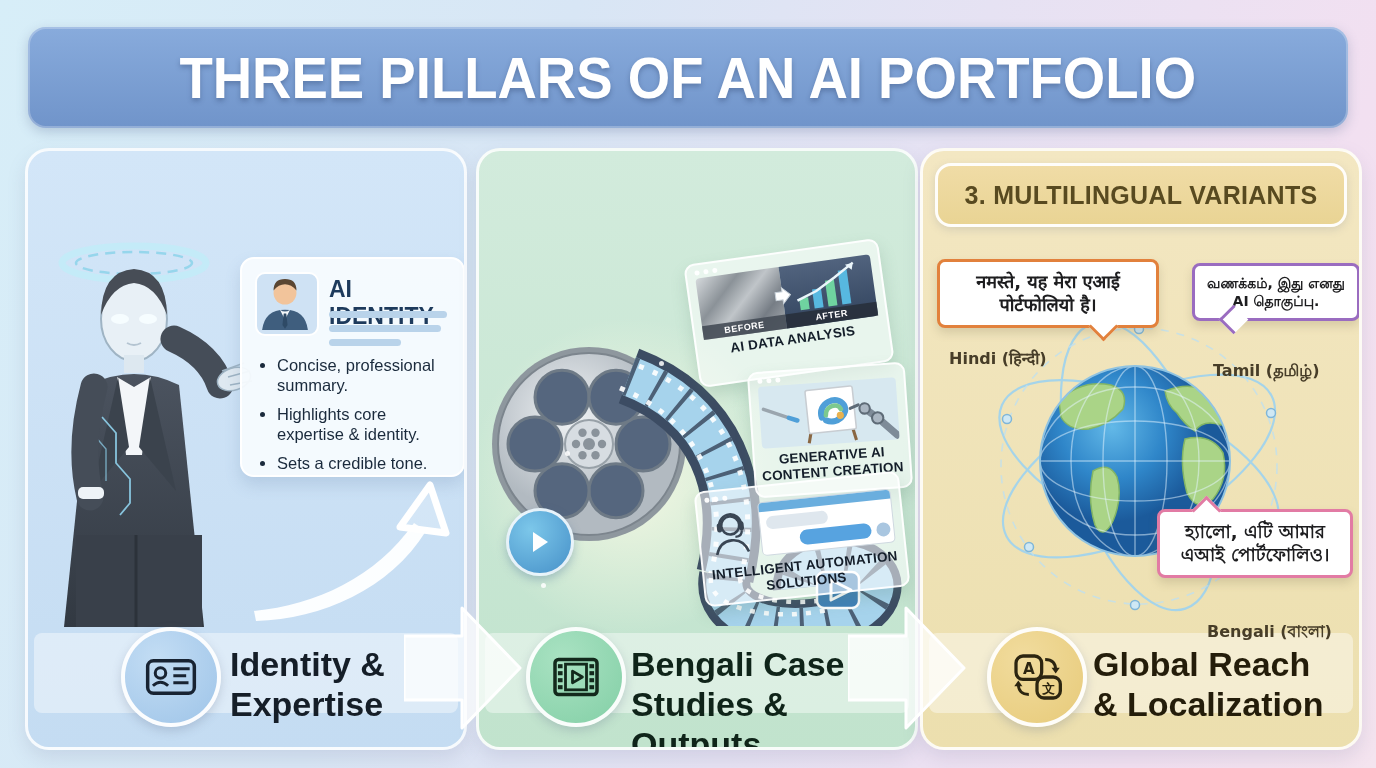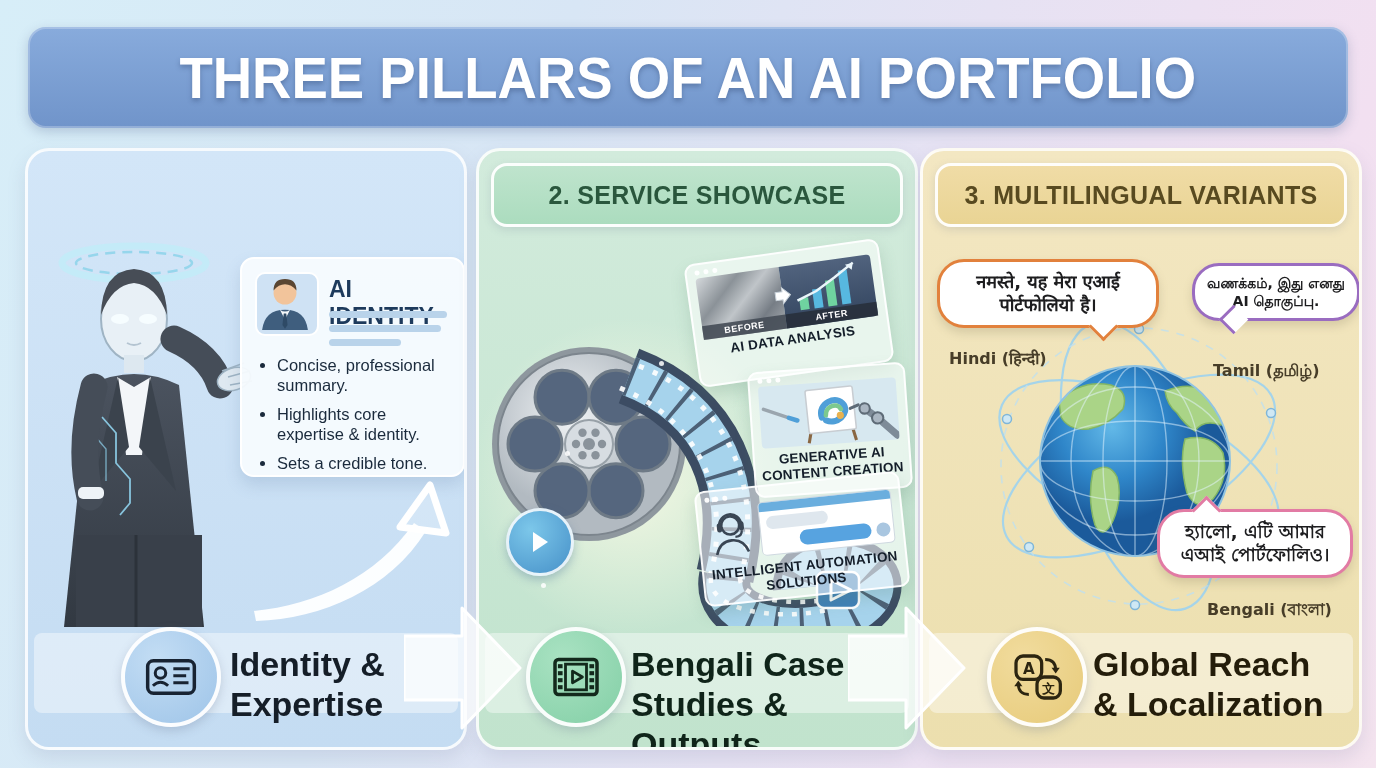--- a/index.html
+++ b/index.html
@@ -87,35 +87,35 @@
   .rowC{display:flex;gap:6px;align-items:center;height:58px;padding:0 8px;}
   .chat{flex:1;height:52px;background:#fff;border-radius:5px;position:relative;border:1px solid #cfd8e0;}
   .chat-bar{position:absolute;left:0;right:0;top:0;height:9px;background:#6aaede;border-radius:4px 4px 0 0;}
   .chat-b1{position:absolute;left:6px;top:14px;width:62px;height:13px;background:#dfe7ee;border-radius:7px;}
   .chat-b2{position:absolute;right:22px;top:31px;width:72px;height:15px;background:#57a3e0;border-radius:8px;}
   .chat-av{position:absolute;right:3px;top:32px;width:14px;height:14px;border-radius:50%;background:#a9c6e0;}
   .spark{position:absolute;width:5px;height:5px;border-radius:50%;background:rgba(255,255,255,.85);}
 
   
   .globe{position:absolute;left:66px;top:170px;width:306px;height:306px;}
-  .bubble{position:absolute;background:#fff;border:3px solid;border-radius:27px;padding:8px 10px;
+  .bubble{position:absolute;background:#fff;border:3px solid;border-radius:8px;padding:8px 10px;
     text-align:center;font-weight:700;color:#1d1d1f;z-index:3;box-shadow:0 5px 10px rgba(120,110,80,.22);
     font-family:"DejaVu Sans","Liberation Sans",sans-serif;line-height:1.3;}
   .bubble::after{content:"";position:absolute;width:18px;height:18px;background:#fff;transform:rotate(45deg);}
   .bubble-hindi{left:14px;top:108px;width:196px;border-color:#e2813c;font-size:18px;}
   .bubble-hindi::after{bottom:-12px;right:42px;border-right:3px solid #e2813c;border-bottom:3px solid #e2813c;}
   .bubble-tamil{left:258px;top:112px;width:142px;border-color:#9a6cc0;font-size:14px;margin-left:11px;}
   .bubble-tamil::after{bottom:-12px;left:28px;border-left:3px solid #9a6cc0;border-bottom:3px solid #9a6cc0;}
   .bubble-bengali{left:234px;top:358px;width:170px;border-color:#e27ba4;font-size:18px;}
   .bubble-bengali::after{top:-12px;left:36px;border-left:3px solid #e27ba4;border-top:3px solid #e27ba4;}
   .bubble-label{position:absolute;font-size:16px;font-weight:600;color:#473d28;z-index:3;
     font-family:"DejaVu Sans","Liberation Sans",sans-serif;}
   .lab-hindi{left:26px;top:196px;}
   .lab-tamil{left:290px;top:210px;}
-  .lab-bengali{left:284px;top:446px;}
+  .lab-bengali{left:284px;top:468px;}
 </style>
 </head>
 <body>
 
 <div class="page">
 
   <div class="title-bar">
     <span>THREE PILLARS OF AN AI PORTFOLIO</span>
   </div>
 
@@ -188,23 +188,20 @@
         <line x1="26" y1="29" x2="39" y2="29" stroke="#182332" stroke-width="2.6"></line>
       </svg>
     </div>
     <div class="band-label label1">
       <div>Identity &amp;</div>
       <div>Expertise</div>
     </div>
   </section>
 
   <section class="panel panel2">
-    <div class="pill pill2">
-      <span>2. SERVICE SHOWCASE</span>
-    </div>
 
     <div class="reel-glow"></div>
 
     <svg class="reel" viewBox="0 0 430 300">
       <defs>
         <radialGradient id="reelFace" cx="40%" cy="35%">
           <stop offset="0" stop-color="#f0f3f5"></stop>
             <stop offset="1" stop-color="#b2bac1"></stop>
         </radialGradient>
       </defs>

